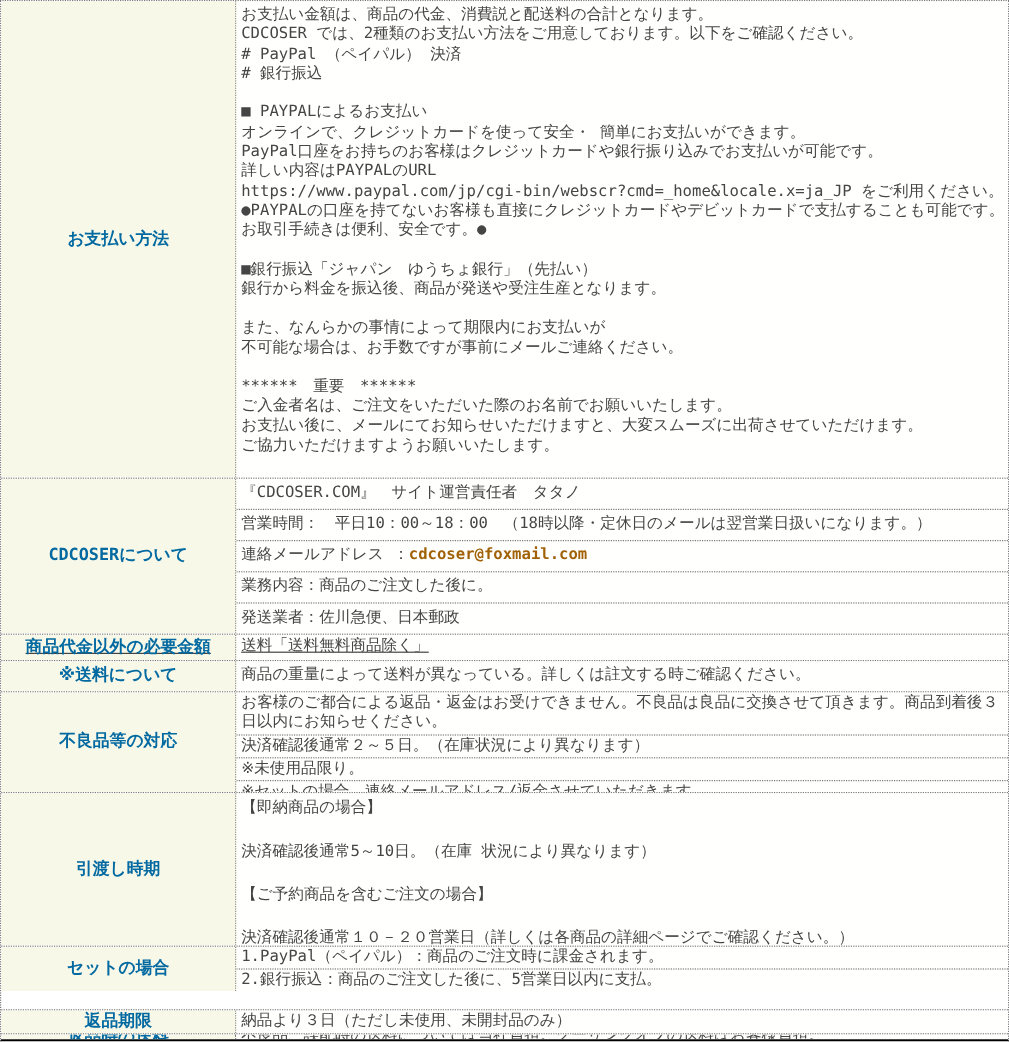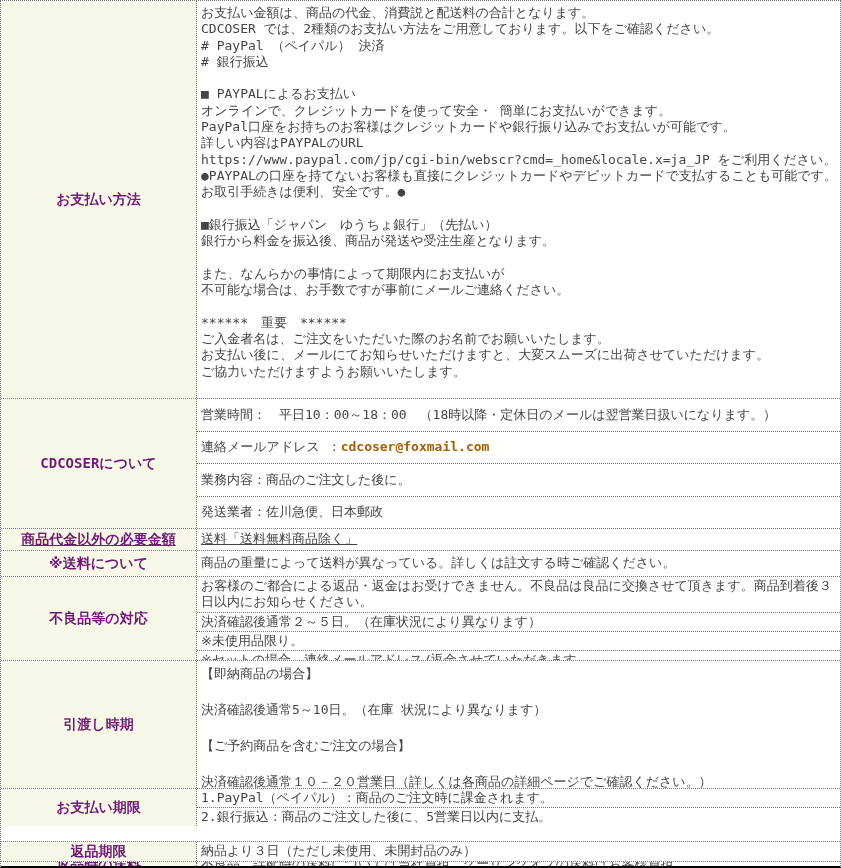--- a/index.html
+++ b/index.html
@@ -21,21 +21,21 @@
   .row + .row { border-top:1px dotted #787878; }
   .h398{flex:0 0 397px;} .h130{flex:0 0 130px;} .h22{flex:0 0 22px;text-decoration:underline;}
   .h26{flex:0 0 26px;} .h84{flex:0 0 84px;} .h128{flex:0 0 128px;}
   .h38{flex:0 0 38px;} .h20{flex:0 0 20px;margin-top:15px;} .h20b{flex:1 1 20px;}
   .label {
     flex:0 0 196px;
     background:#f8f8e8;
     border-right:1px dotted #787878;
     display:flex; align-items:center; justify-content:center;
     text-align:center;
-    font-weight:bold; font-size:14px; color:#701a75;
+    font-weight:bold; font-size:14px; color:#0369a1;
     line-height:17px; padding:0 6px;
   }
   .content {
     flex:1 1 auto;
     background:#fffffe;
     font-size:13px; line-height:16.3px;
     padding:4px 2px 0 4px;
     white-space:pre-wrap;
     overflow:hidden;
     color:#454545;
@@ -80,20 +80,21 @@
 
 ******　重要　******
 ご入金者名は、ご注文をいただいた際のお名前でお願いいたします。
 お支払い後に、メールにてお知らせいただけますと、大変スムーズに出荷させていただけます。
 ご協力いただけますようお願いいたします。</div>
   </div>
 
   <div class="row h130">
     <div class="label">CDCOSERについて</div>
     <div class="content subs">
+      <div class="sub">『CDCOSER.COM』　サイト運営責任者　タタノ</div>
       <div class="sub">営業時間：　平日10：00～18：00　（18時以降・定休日のメールは翌営業日扱いになります。）</div>
       <div class="sub"><span>連絡メールアドレス ：</span><span class="email">cdcoser@foxmail.com</span></div>
       <div class="sub">業務内容：商品のご注文した後に。</div>
       <div class="sub">発送業者：佐川急便、日本郵政</div>
     </div>
   </div>
 
   <div class="row h22">
     <div class="label">商品代金以外の必要金額</div>
     <div class="content center">送料「送料無料商品除く」</div>
@@ -119,21 +120,21 @@
     <div class="content lh18">【即納商品の場合】
 
 決済確認後通常5～10日。（在庫 状況により異なります）
 
 【ご予約商品を含むご注文の場合】
 
 決済確認後通常１０－２０営業日（詳しくは各商品の詳細ページでご確認ください。）</div>
   </div>
 
   <div class="row h38">
-    <div class="label">お支払い期限</div>
+    <div class="label">セットの場合</div>
     <div class="content subs">
       <div class="sub">1.PayPal（ペイパル）：商品のご注文時に課金されます。</div>
       <div class="sub">2.銀行振込：商品のご注文した後に、5営業日以内に支払。</div>
     </div>
   </div>
 
   <div class="row h20">
     <div class="label">返品期限</div>
     <div class="content center">納品より３日（ただし未使用、未開封品のみ）</div>
   </div>

